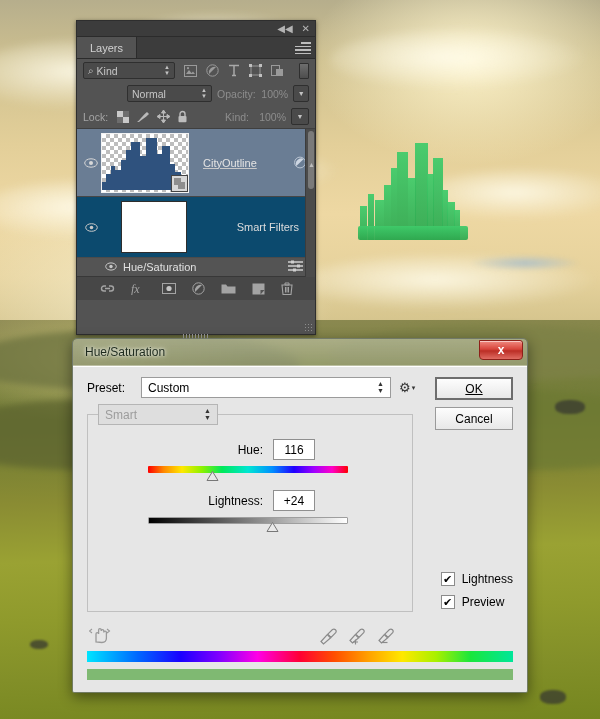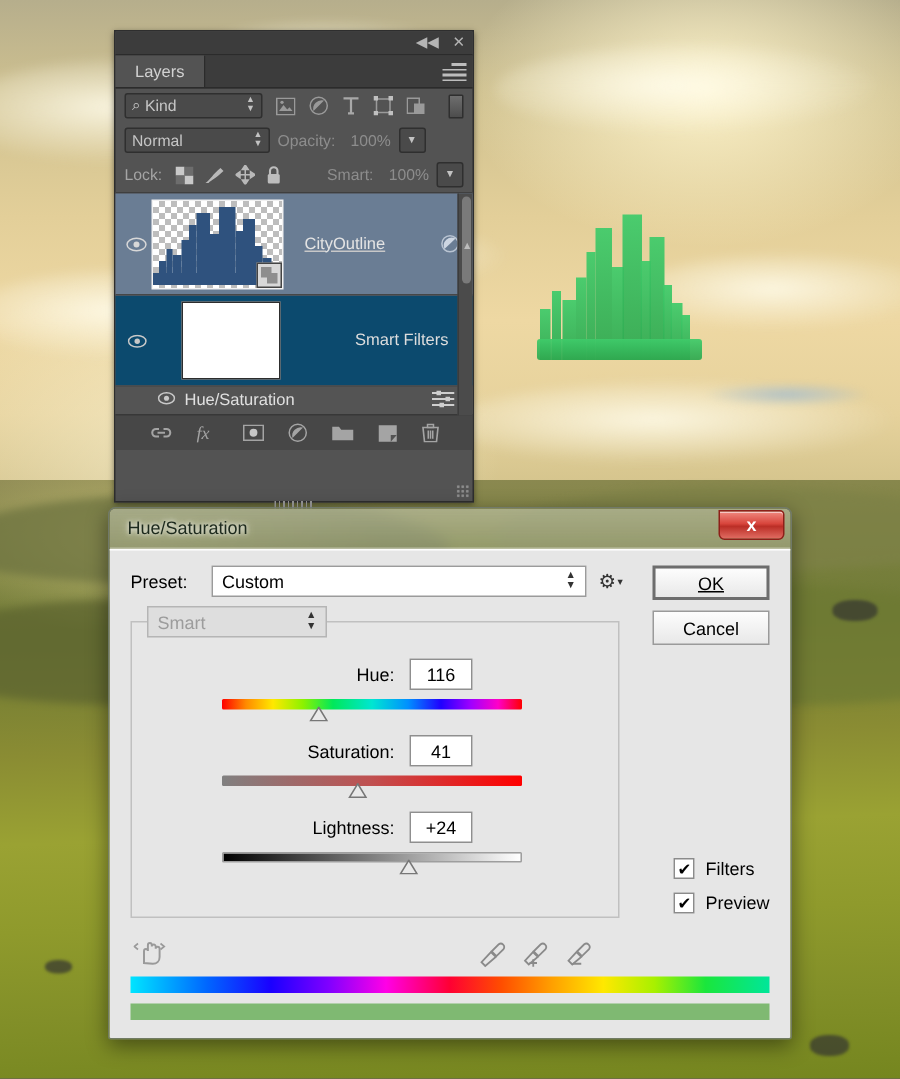--- a/index.html
+++ b/index.html
@@ -96,21 +96,21 @@
   }
   .kind-combo { width:92px; }
   .kind-combo .magn { margin-right:3px; font-size:10px; }
   .filter-icons { display:flex; align-items:center; gap:9px; margin-left:4px; color:#9a9a9a; }
   .filter-icons svg { display:block; }
   .toggle-sw {
     margin-left:auto; width:10px; height:16px;
     background:linear-gradient(180deg,#6e6e6e,#4d4d4d);
     border:1px solid #2f2f2f; border-radius:1px;
   }
-  .blend-combo { width:97px; }
+  .blend-combo { width:97px;margin-left:44px; }
   .lbl { color:#a5a5a5; font-size:10.5px; }
   .lbl.dim { color:#8d8d8d; }
   .opacity-box {
     width:32px; text-align:right; color:#8d8d8d; font-size:10.5px;
   }
   .mini-arrow {
     width:18px; height:17px; background:#4a4a4a; border:1px solid #2f2f2f;
     border-radius:2px; display:flex; align-items:center; justify-content:center;
     font-size:7px; color:#c2c2c2;
   }
@@ -433,21 +433,21 @@
             <path d="M6.5 0 L8.5 3 H4.5 Z M6.5 13 L4.5 10 H8.5 Z M0 6.5 L3 4.5 V8.5 Z M13 6.5 L10 8.5 V4.5 Z M6.5 2 V11 M2 6.5 H11" stroke="#b9b9b9" fill="#b9b9b9" stroke-width="1"></path>
           </svg>
       </span>
       <span>
         <svg width="11" height="13" viewBox="0 0 11 13">
             <path d="M3 6 V4 a2.5 2.5 0 0 1 5 0 V6" fill="none" stroke="#bdbdbd" stroke-width="1.4"></path>
             <rect x="1.5" y="6" width="8" height="6.3" rx="1" fill="#bdbdbd"></rect>
           </svg>
       </span>
     </div>
-    <span class="lbl dim" style="margin-left:auto;">Smart:</span>
+    <span class="lbl dim" style="margin-left:auto;">Kind:</span>
     <span class="opacity-box">100%</span>
     <span class="mini-arrow">▼</span>
   </div>
 
   <div class="lp-list">
 
     <div class="layer-row selected">
       <span class="eye">
         <svg width="14" height="10" viewBox="0 0 14 10">
             <ellipse cx="7" cy="5" rx="6.3" ry="4.2" fill="none" stroke="#d8d8d8" stroke-width="1"></ellipse>
@@ -602,34 +602,20 @@
         <div class="track-wrap">
           <div class="track hue"></div>
           <div class="knob" style="left:32%;">
             <svg width="13" height="10" viewBox="0 0 13 10">
                 <path d="M6.5 0.5 L12 9.5 H1 Z" fill="#e9e9e9" stroke="#777" stroke-width="1"></path>
               </svg>
           </div>
         </div>
       </div>
 
-      <div class="slider-block">
-        <div class="slider-head">
-          <span class="slider-name">Saturation:</span>
-          <span class="numbox">41</span>
-        </div>
-        <div class="track-wrap">
-          <div class="track sat"></div>
-          <div class="knob" style="left:45%;">
-            <svg width="13" height="10" viewBox="0 0 13 10">
-                <path d="M6.5 0.5 L12 9.5 H1 Z" fill="#e9e9e9" stroke="#777" stroke-width="1"></path>
-              </svg>
-          </div>
-        </div>
-      </div>
 
       <div class="slider-block">
         <div class="slider-head">
           <span class="slider-name">Lightness:</span>
           <span class="numbox">+24</span>
         </div>
         <div class="track-wrap">
           <div class="track light"></div>
           <div class="knob" style="left:62%;">
             <svg width="13" height="10" viewBox="0 0 13 10">
@@ -666,21 +652,21 @@
               <path d="M13.5 1.5 a2.3 2.3 0 0 1 3.2 3.2 L12 9.4 L8.8 6.2 Z" fill="none" stroke="#8a8a8a" stroke-width="1.2"></path>
               <path d="M8.3 6.7 L11.5 9.9 L5.5 15 L3 12.5 Z" fill="none" stroke="#8a8a8a" stroke-width="1.2"></path>
               <path d="M6 14.5 H11.5" stroke="#8a8a8a" stroke-width="1.2"></path>
             </svg>
         </span>
       </span>
 
       <div class="checks">
         <div class="chk-row">
           <span class="chkbox">✔</span>
-          <span class="chk-label">Filters</span>
+          <span class="chk-label">Lightness</span>
         </div>
         <div class="chk-row">
           <span class="chkbox">✔</span>
           <span class="chk-label">Preview</span>
         </div>
       </div>
     </div>
 
     <div class="colorbars">
       <div class="cbar spectrum"></div>

